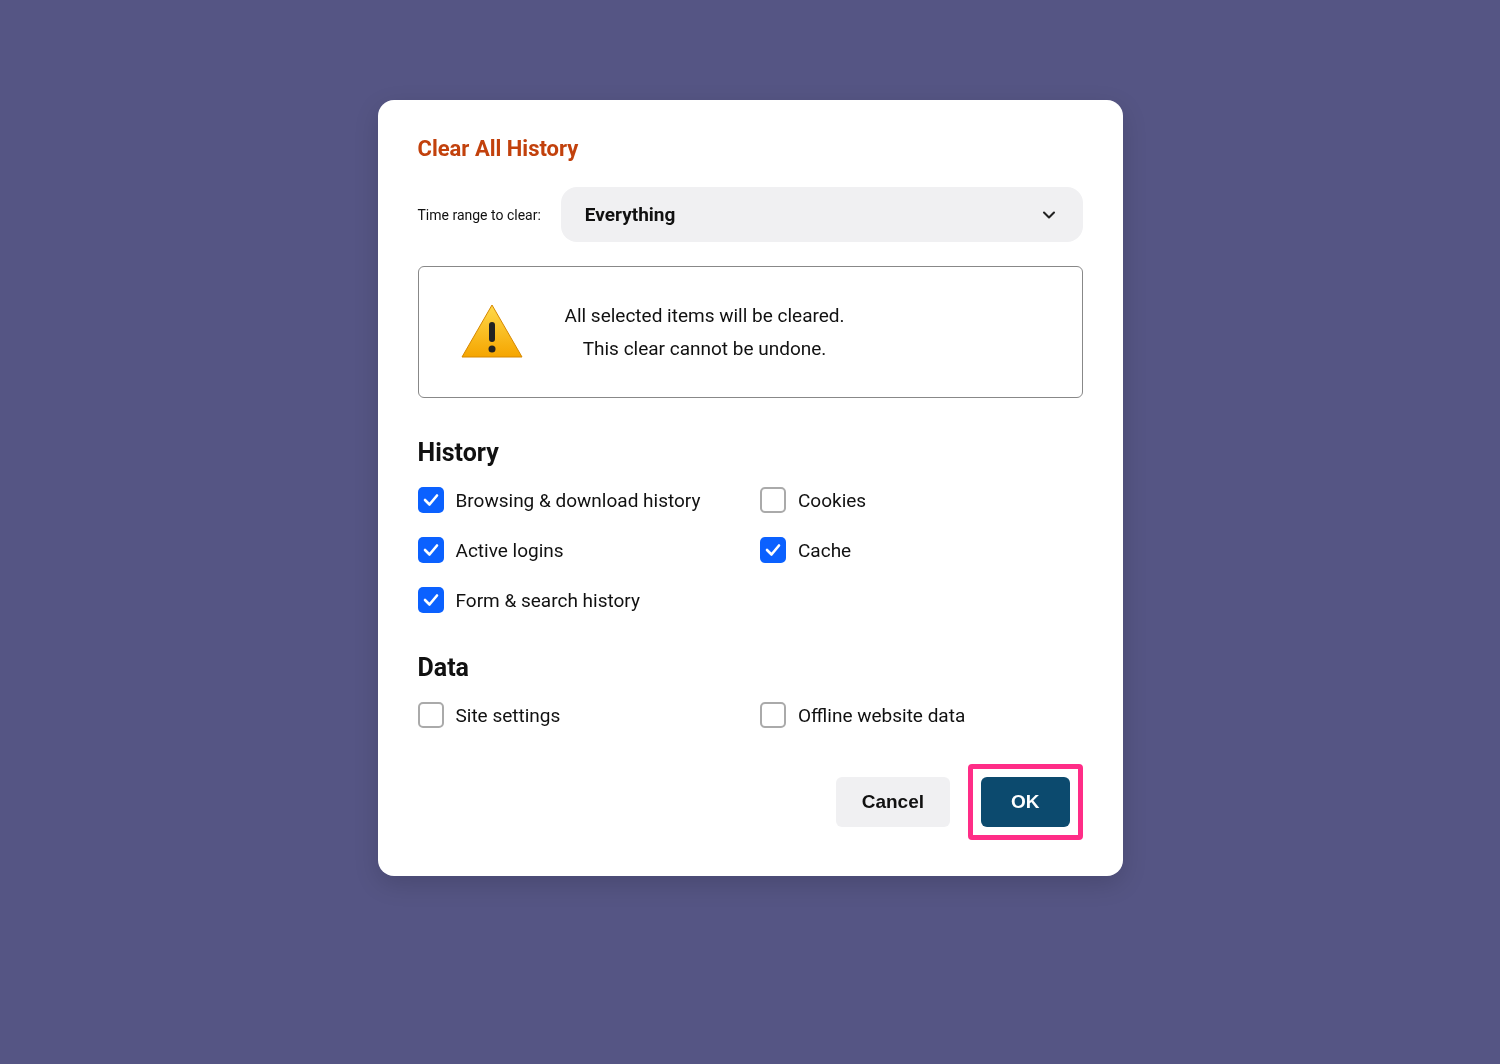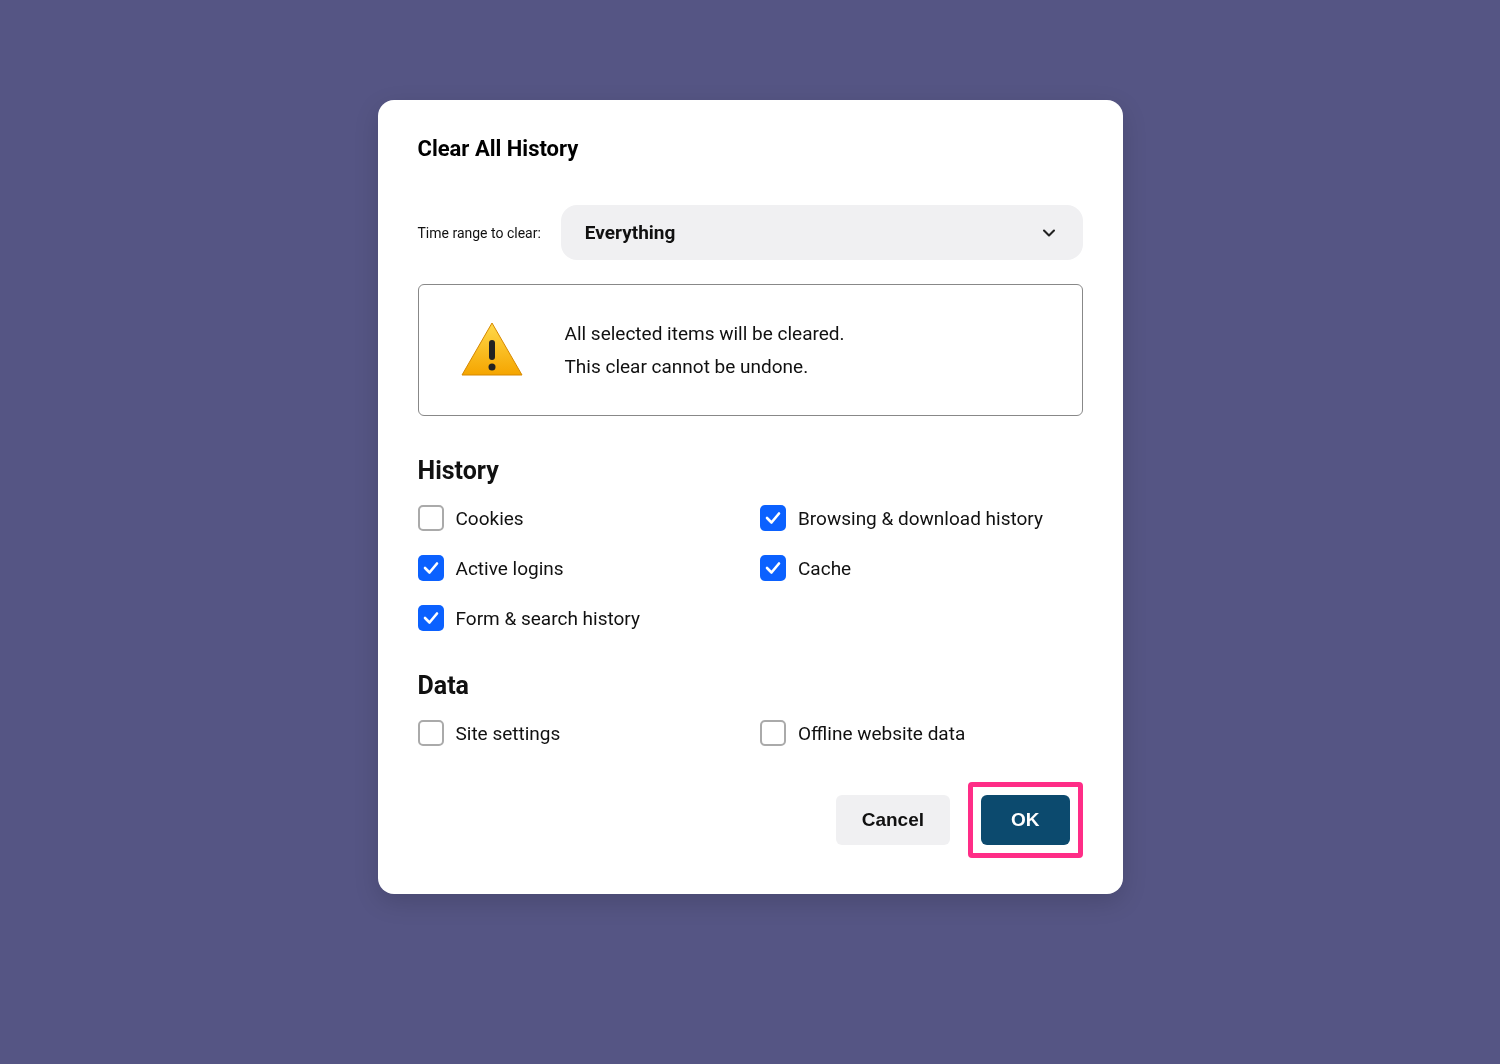--- a/index.html
+++ b/index.html
@@ -22,22 +22,22 @@
     .dialog {
       background: #ffffff;
       width: 745px;
       border-radius: 16px;
       padding: 36px 40px 36px 40px;
       box-shadow: 0 8px 24px rgba(0,0,0,0.15);
     }
     .dialog-title {
       font-size: 22px;
       font-weight: 700;
-      color: #000000;
-      margin-bottom: 44px;
+      color: #c2410c;
+      margin-bottom: 26px;
     }
     .time-range-row {
       display: flex;
       align-items: center;
       gap: 20px;
       margin-bottom: 24px;
     }
     .time-range-label {
       font-size: 14px;
       color: #111;
@@ -78,20 +78,21 @@
       height: 70px;
       display: flex;
       align-items: center;
       justify-content: center;
       flex-shrink: 0;
     }
     .warning-text {
       font-size: 19px;
       color: #111;
       line-height: 1.75;
+      text-align: center;
     }
     .section-header {
       font-size: 25px;
       font-weight: 700;
       color: #111;
       margin-bottom: 20px;
     }
     .checkbox-grid {
       display: grid;
       grid-template-columns: 1fr 1fr;
@@ -194,30 +195,30 @@
     </div>
     <div class="warning-text">
       <div>All selected items will be cleared.</div>
       <div>This clear cannot be undone.</div>
     </div>
   </div>
 
   <div class="section-header">History</div>
   <div class="checkbox-grid">
     <div class="checkbox-row">
+      <div class="checkbox checked">
+        <svg width="18" height="18" viewBox="0 0 24 24" fill="none" stroke="#fff" stroke-width="3.5" stroke-linecap="round" stroke-linejoin="round">
+            <polyline points="4 12 10 18 20 6"></polyline>
+          </svg>
+      </div>
+      <span class="checkbox-label">Browsing &amp; download history</span>
+    </div>
+    <div class="checkbox-row">
       <div class="checkbox unchecked"></div>
       <span class="checkbox-label">Cookies</span>
-    </div>
-    <div class="checkbox-row">
-      <div class="checkbox checked">
-        <svg width="18" height="18" viewBox="0 0 24 24" fill="none" stroke="#fff" stroke-width="3.5" stroke-linecap="round" stroke-linejoin="round">
-            <polyline points="4 12 10 18 20 6"></polyline>
-          </svg>
-      </div>
-      <span class="checkbox-label">Browsing &amp; download history</span>
     </div>
     <div context="checkbox-row" class="checkbox-row">
       <div class="checkbox checked">
         <svg width="18" height="18" viewBox="0 0 24 24" fill="none" stroke="#fff" stroke-width="3.5" stroke-linecap="round" stroke-linejoin="round">
             <polyline points="4 12 10 18 20 6"></polyline>
           </svg>
       </div>
       <span class="checkbox-label">Active logins</span>
     </div>
     <div class="checkbox-row">

